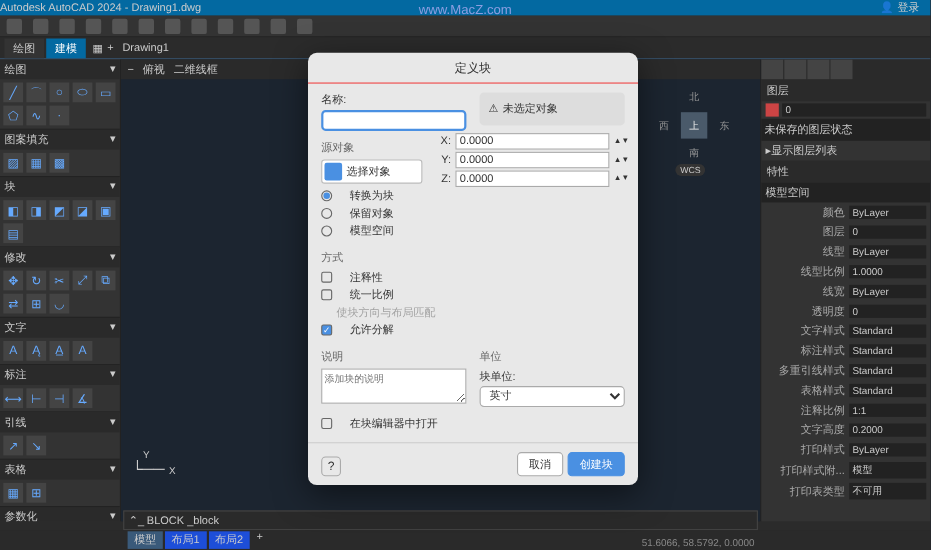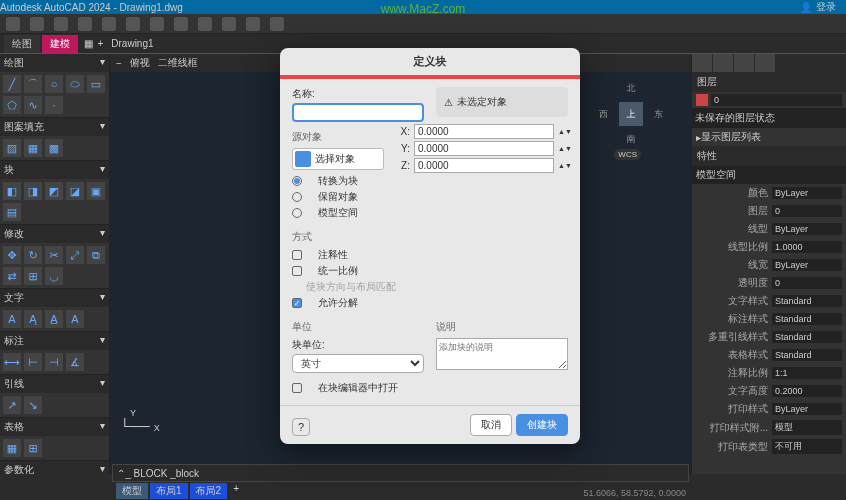--- a/index.html
+++ b/index.html
@@ -1,24 +1,24 @@
 <!DOCTYPE html>
 <html><head>
 <meta charset="utf-8">
 <style>
 *{margin:0;padding:0;box-sizing:border-box;font-family:-apple-system,sans-serif;font-size:10px;color:#ccc}
 body{background:#2b2b2b;width:846px;height:500px;overflow:hidden;position:relative}
 .title-bar{height:14px;background:#0369a1;display:flex;align-items:center;position:relative}
-.watermark{position:absolute;top:2px;left:50%;transform:translateX(-50%);color:#84cc16;font-size:12px;opacity:.7;pointer-events:none;z-index:1000}
+.watermark{position:absolute;top:2px;left:50%;transform:translateX(-50%);color:#c4b5fd;font-size:12px;opacity:.7;pointer-events:none;z-index:1000}
 .login-btn{position:absolute;right:10px;top:0;display:flex;align-items:center;gap:3px}
 .toolbar{height:20px;background:#333;display:flex;align-items:center;gap:10px;padding:0 6px;border-bottom:1px solid #222}
 .tool-ico{width:14px;height:14px;background:#555;border-radius:2px}
 .tabs{height:20px;background:#2b2b2b;display:flex;align-items:center;padding:0 4px;border-bottom:1px solid #3a5a7a}
 .tab{padding:2px 8px;background:#333;margin-right:2px;font-size:10px}
-.tab.active{background:#be185d;color:#fff}
+.tab.active{background:#0369a1;color:#fff}
 .main{display:flex;height:420px}
 .left-panel{width:110px;background:#333;border-right:1px solid #222;overflow:hidden}
 .panel-section{border-bottom:1px solid #222}
 .panel-header{padding:2px 4px;font-size:9px;background:#2a2a2a;display:flex;justify-content:space-between}
 .panel-body{padding:3px;display:flex;flex-wrap:wrap;gap:3px}
 .pico{width:18px;height:18px;background:#444;display:flex;align-items:center;justify-content:center;color:#6af;font-size:11px}
 .canvas{flex:1;background:#1c2530;position:relative}
 .doc-tabs{height:18px;background:#2a2a2a;display:flex;align-items:center;gap:8px;padding:0 6px;font-size:9px}
 .compass{position:absolute;right:30px;top:30px;width:60px;height:60px;display:flex;align-items:center;justify-content:center}
 .compass-cube{width:24px;height:24px;background:#4a5a6a;display:flex;align-items:center;justify-content:center;color:#eee;font-size:9px}
@@ -34,21 +34,21 @@
 .rp-label{flex:1;text-align:right;padding-right:4px;color:#aaa}
 .rp-val{width:70px;background:#222;padding:1px 3px;font-size:9px}
 .status{position:absolute;bottom:0;left:0;right:0;height:18px;background:#2a2a2a;display:flex;align-items:center;padding:0 6px;font-size:9px}
 .status-tabs{display:flex;gap:2px;margin-left:110px}
 .status-tab{padding:1px 6px;background:#3a5a7a}
 .status-tab.inactive{background:#1d4ed8}
 .cmdline{position:absolute;bottom:18px;left:112px;right:157px;height:18px;background:#2a2a2a;display:flex;align-items:center;padding:0 4px;font-size:9px;color:#888;border:1px solid #444}
 
 .dialog{position:absolute;left:280px;top:48px;width:300px;background:#e8e8e8;border-radius:8px;box-shadow:0 8px 30px rgba(0,0,0,.5);z-index:500}
 .dialog *{color:#333}
-.dlg-title{text-align:center;padding:6px;font-size:11px;font-weight:700;border-bottom:4px solid #ef4444}
+.dlg-title{text-align:center;padding:6px;font-size:11px;font-weight:400;border-bottom:1px solid #ef4444}
 .dlg-body{padding:8px 12px}
 .dlg-label{font-size:10px;margin-bottom:2px;display:block}
 .dlg-cols{display:flex;gap:12px}
 .dlg-col{flex:1}
 .dlg-input{width:100%;border:2px solid #4a90e2;border-radius:4px;padding:2px 4px;font-size:10px;background:#fff}
 .dlg-select{width:100%;border:1px solid #aaa;border-radius:4px;padding:2px 4px;font-size:10px;background:#fff}
 .dlg-right-box{background:#ddd;padding:8px;border-radius:4px;font-size:10px;display:flex;align-items:center;gap:4px}
 .dlg-sec{font-size:10px;color:#666;margin:8px 0 4px}
 .dlg-icon-btn{display:flex;align-items:center;gap:4px;font-size:10px;margin-bottom:4px;padding:2px;border:1px solid #bbb;border-radius:3px;background:#fff}
 .dlg-icon{width:16px;height:16px;background:#4a90e2;border-radius:2px}
@@ -402,27 +402,27 @@
 <div class="check-row" style="opacity:.4;margin-left:14px">
         <span>使块方向与布局匹配</span>
       </div>
 <div class="check-row">
         <div class="checkbox checked"></div>
         <span>允许分解</span>
       </div>
 
 <div class="dlg-cols">
 <div class="dlg-col">
+<div class="dlg-sec">说明</div>
+<textarea class="dlg-textarea" placeholder="添加块的说明" style=""></textarea>
+</div>
+<div class="dlg-col">
 <div class="dlg-sec">单位</div>
 <label class="dlg-label">块单位:</label>
 <select class="dlg-select"><option>英寸</option></select>
-</div>
-<div class="dlg-col">
-<div class="dlg-sec">说明</div>
-<textarea class="dlg-textarea" placeholder="添加块的说明" style=""></textarea>
 </div>
 </div>
 
 <div class="check-row" style="margin-top:8px">
         <div class="checkbox"></div>
         <span>在块编辑器中打开</span>
       </div>
 </div>
 <div class="dlg-footer">
 <div class="help-btn">?</div>

